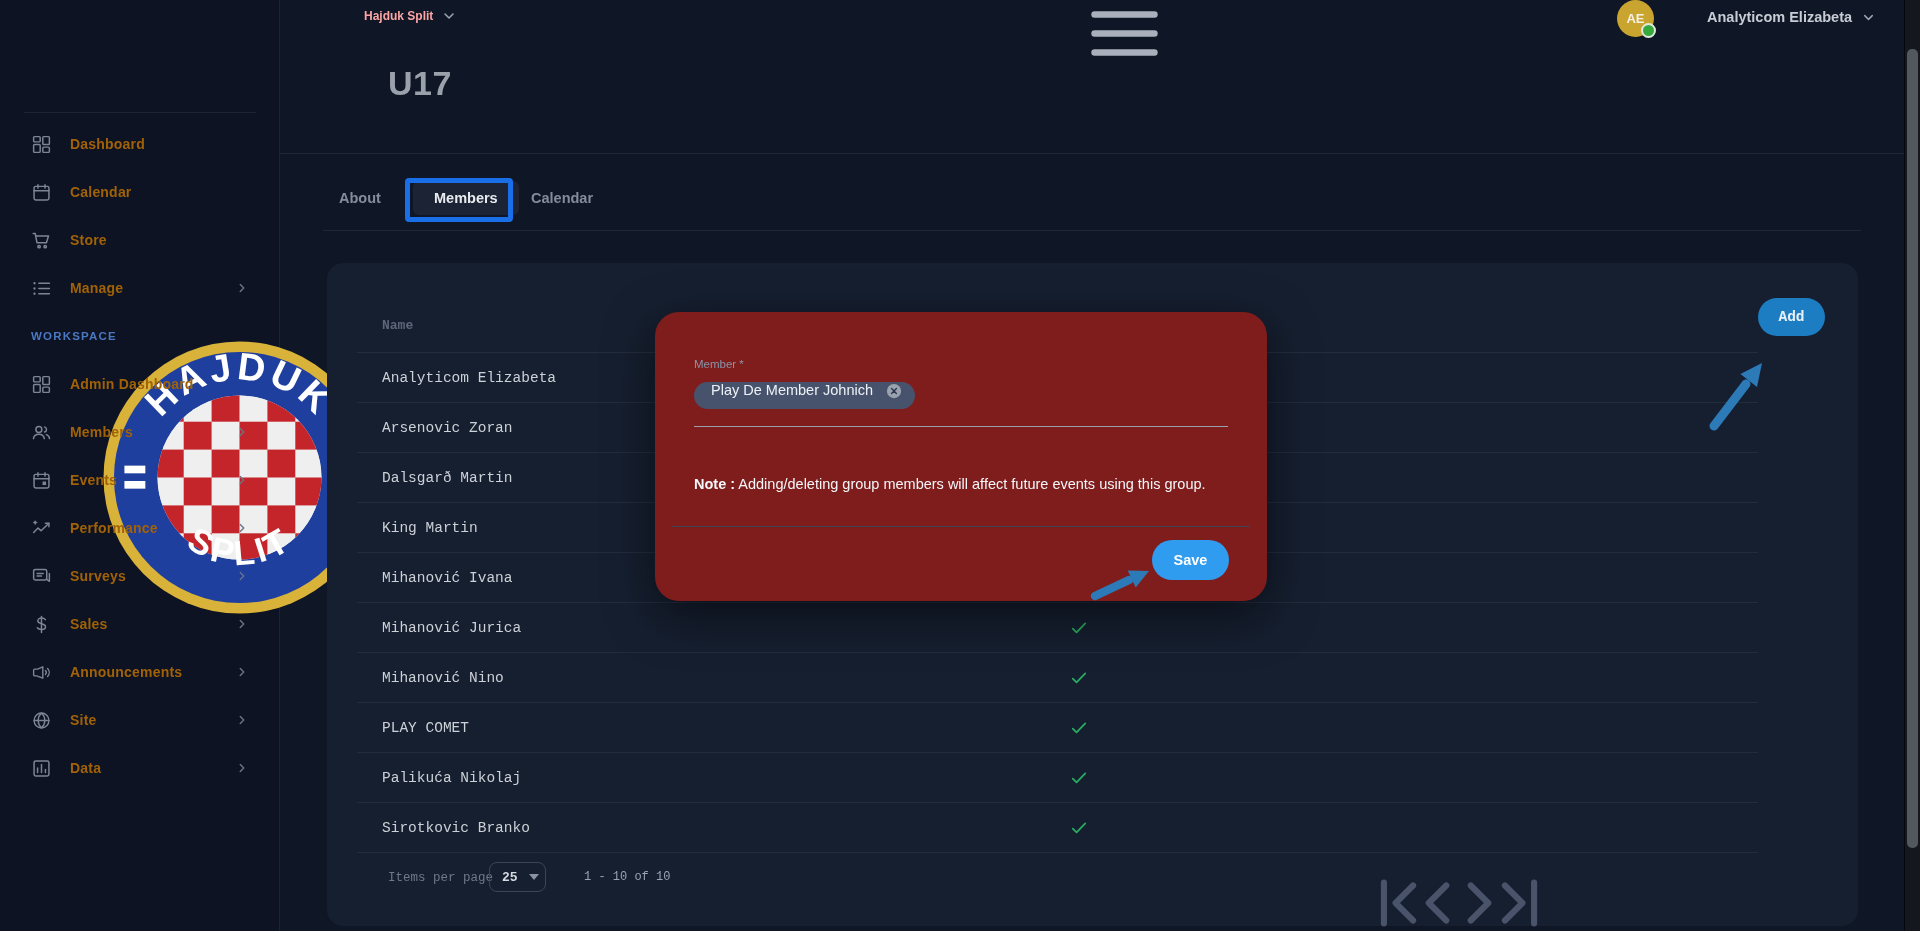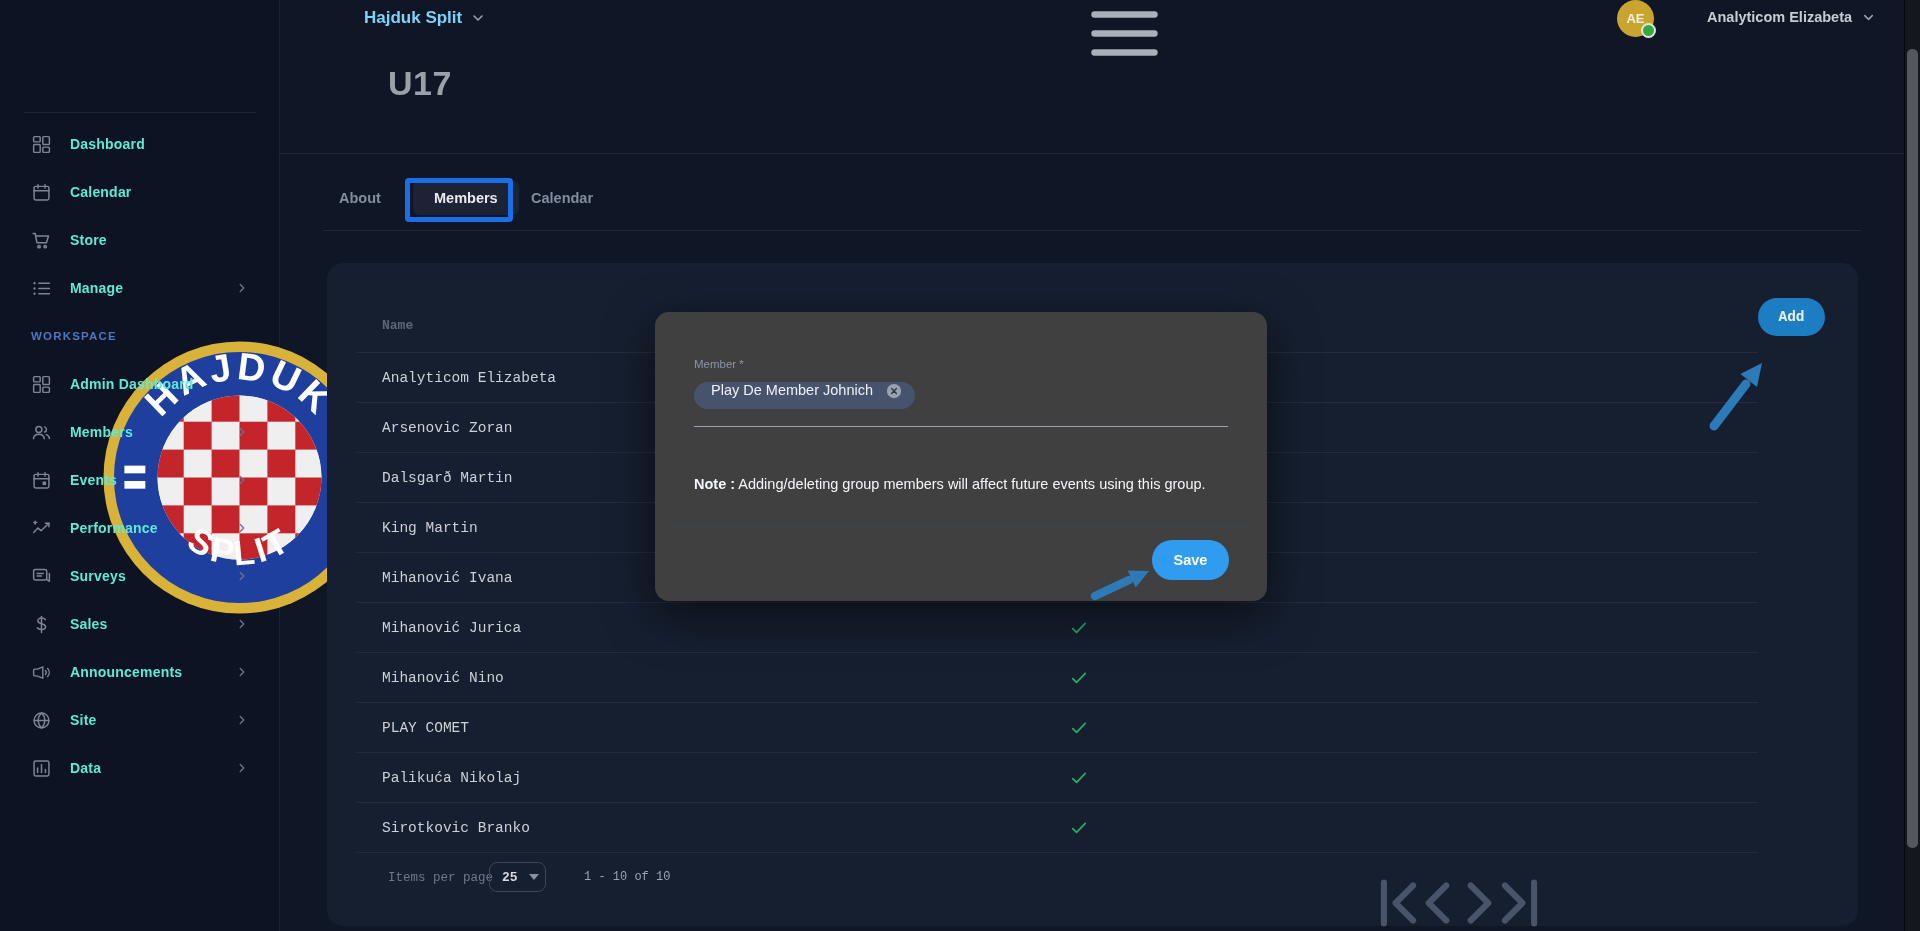--- a/index.html
+++ b/index.html
@@ -4,29 +4,29 @@
 <style>
   html,body{margin:0;padding:0;background:#0f1626;font-family:"Liberation Sans",sans-serif;}
   .app{position:relative;width:1920px;height:931px;overflow:hidden;background:#0f1626;color:#c6cbd3;}
   
   .sidebar{position:absolute;left:0;top:0;width:279px;height:931px;background:#0d1322;border-right:1px solid #1b2332;}
   .logo{position:absolute;left:100px;top:12px;width:80px;height:80px;}
   .nav-split{position:absolute;left:24px;top:112px;width:232px;height:1px;background:#1c2433;}
   .nav{position:absolute;left:0;top:120px;width:279px;}
   .nav-item{position:relative;height:48px;display:flex;align-items:center;cursor:pointer;}
   .nav-item .ic{width:21px;height:21px;margin-left:31px;color:#7c8596;flex:0 0 auto;}
-  .nav-item .lbl{margin-left:18px;font-size:14px;font-weight:bold;color:#5eead4;letter-spacing:.2px;}
+  .nav-item .lbl{margin-left:18px;font-size:14px;font-weight:bold;color:#a16207;letter-spacing:.2px;}
   .nav-item .chev{position:absolute;right:30px;top:17px;width:14px;height:14px;color:#6b7487;}
   .nav-section{height:48px;display:flex;align-items:center;}
   .nav-section span{margin-left:31px;font-size:11.5px;font-weight:bold;letter-spacing:1.2px;color:#4a78c2;}
   
   .topbar{position:absolute;left:279px;top:0;width:1625px;height:49px;}
   .hamburger{position:absolute;left:33px;top:9px;width:27px;height:18px;cursor:pointer;color:#aab0bb;}
   .club{position:absolute;left:85px;top:8px;display:flex;align-items:center;cursor:pointer;}
-  .club .name{font-size:17px;font-weight:bold;color:#7dd3fc;}
+  .club .name{font-size:12px;font-weight:bold;color:#fca5a5;}
   .club .ic{width:16px;height:16px;margin-left:8px;color:#9aa3b2;}
   .tb-ic{position:absolute;top:6px;width:23px;height:23px;color:#8b93a2;cursor:pointer;}
   .avatar{position:absolute;left:1338px;top:0;width:37px;height:37px;border-radius:50%;background:#c9a42e;display:flex;align-items:center;justify-content:center;font-size:13px;font-weight:bold;color:#f4f0e2;cursor:pointer;}
   .presence{position:absolute;right:-2px;bottom:-1px;width:11px;height:11px;border-radius:50%;background:#37a93c;border:2px solid #dfe8e0;}
   .user{position:absolute;left:1428px;top:9px;display:flex;align-items:center;cursor:pointer;}
   .user .name{font-size:14.5px;font-weight:bold;color:#c7ccd4;}
   .user .ic{width:15px;height:15px;margin-left:9px;color:#9aa3b2;}
   
   .back{position:absolute;left:343px;top:90px;width:22px;height:22px;color:#2f7dd1;cursor:pointer;}
   .page-title{position:absolute;left:388px;top:64px;font-size:34px;font-weight:bold;letter-spacing:.5px;color:#9ba1ab;}
@@ -51,21 +51,21 @@
   .row .chk{position:absolute;left:712px;top:15px;width:20px;height:20px;color:#27ae60;}
   
   .pager{position:absolute;left:30px;top:579px;width:1401px;height:70px;}
   .pp-label{position:absolute;left:31px;top:29px;font-size:12.5px;color:#6f7889;}
   .pp-select{position:absolute;left:132px;top:20px;width:57px;height:30px;border:1px solid #3c4558;border-radius:8px;display:flex;align-items:center;cursor:pointer;box-sizing:border-box;}
   .pp-select .val{margin-left:12px;font-size:13px;font-weight:bold;color:#d5d9e0;}
   .pp-select .caret{margin-left:11px;width:0;height:0;border-left:5px solid transparent;border-right:5px solid transparent;border-top:6px solid #8a92a2;}
   .pp-range{position:absolute;left:227px;top:28px;font-size:12px;color:#9aa3b2;}
   .pg-btn{position:absolute;top:26px;width:18px;height:18px;color:#49536a;cursor:pointer;}
   
-  .modal{position:absolute;left:655px;top:312px;width:612px;height:289px;background:#404040;border-radius:14px;box-shadow:0 14px 48px rgba(0,0,0,.55);z-index:30;}
+  .modal{position:absolute;left:655px;top:312px;width:612px;height:289px;background:#7f1d1d;border-radius:24px;box-shadow:0 14px 48px rgba(0,0,0,.55);z-index:30;}
   .m-label{position:absolute;left:39px;top:46px;font-size:11.5px;color:#8894a8;}
   .m-chip{position:absolute;left:39px;top:70px;height:27px;border-radius:17px;background:#47536c;display:flex;align-items:flex-start;padding:0 12px 0 17px;}
   .m-chip .txt{font-size:14.5px;color:#eef1f5;}
   .m-chip .x{width:18px;height:18px;margin-left:12px;cursor:pointer;}
   .m-underline{position:absolute;left:39px;top:114px;width:534px;height:1px;background:#9aa0ad;}
   .m-note{position:absolute;left:39px;top:164px;font-size:14.5px;color:#f4f6f9;}
   .m-note b{font-weight:bold;}
   .m-div{position:absolute;left:17px;top:214px;width:578px;height:1px;background:#3c4455;}
   .m-save{position:absolute;left:497px;top:228px;width:77px;height:40px;border-radius:20px;background:#2f9cf0;color:#fff;font-size:14.5px;font-weight:bold;display:flex;align-items:center;justify-content:center;cursor:pointer;}
   

